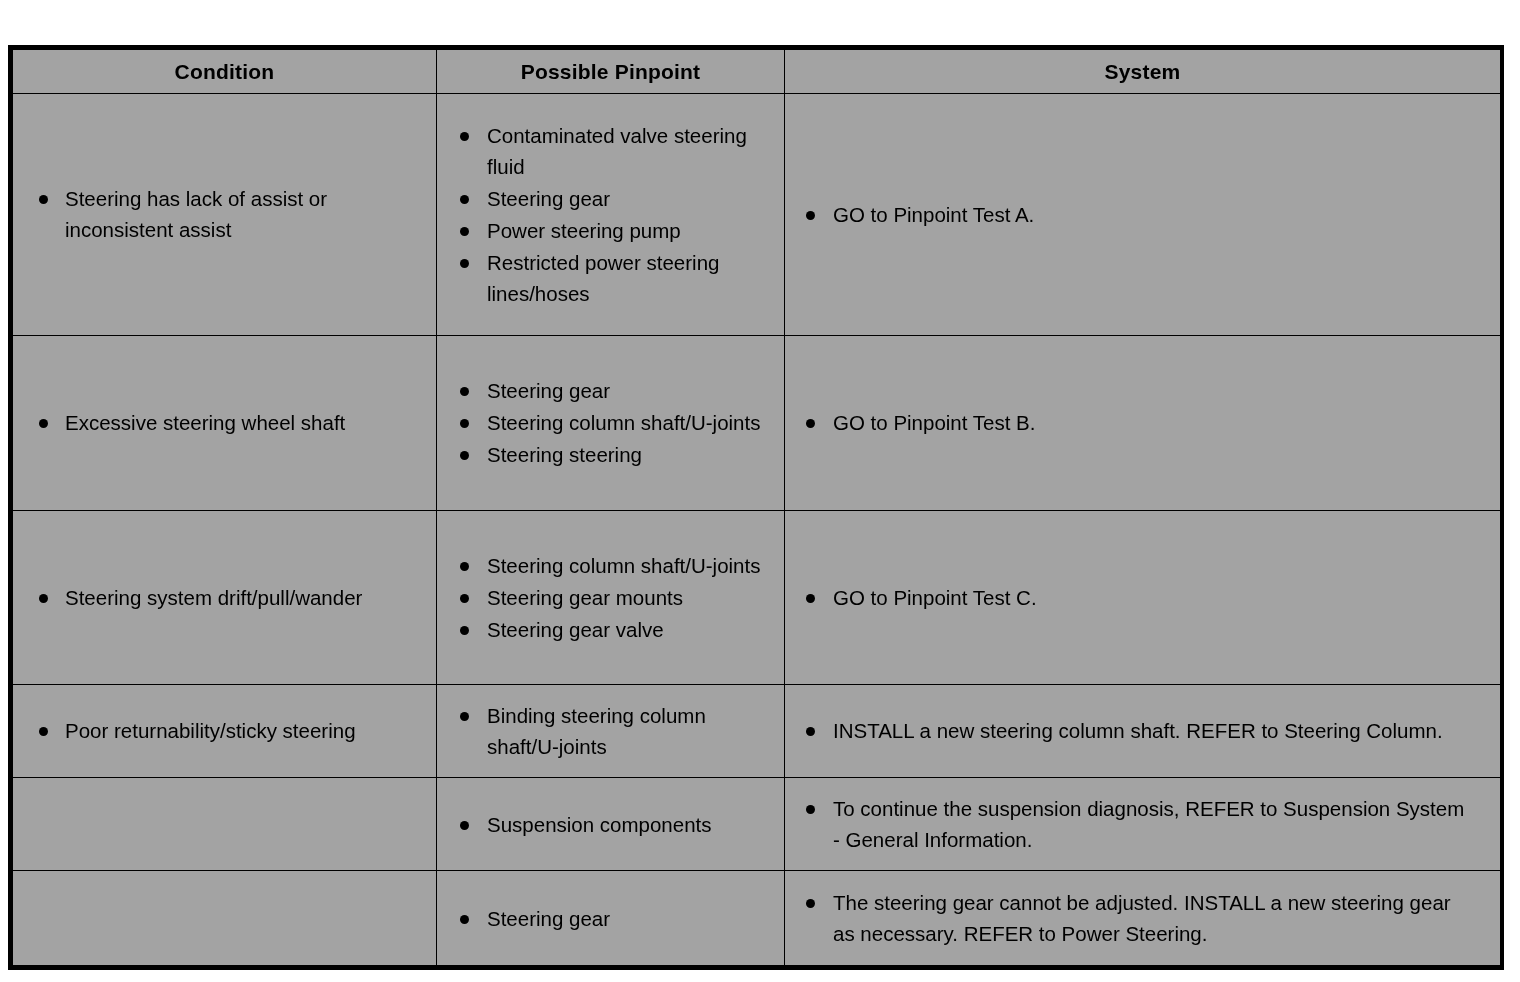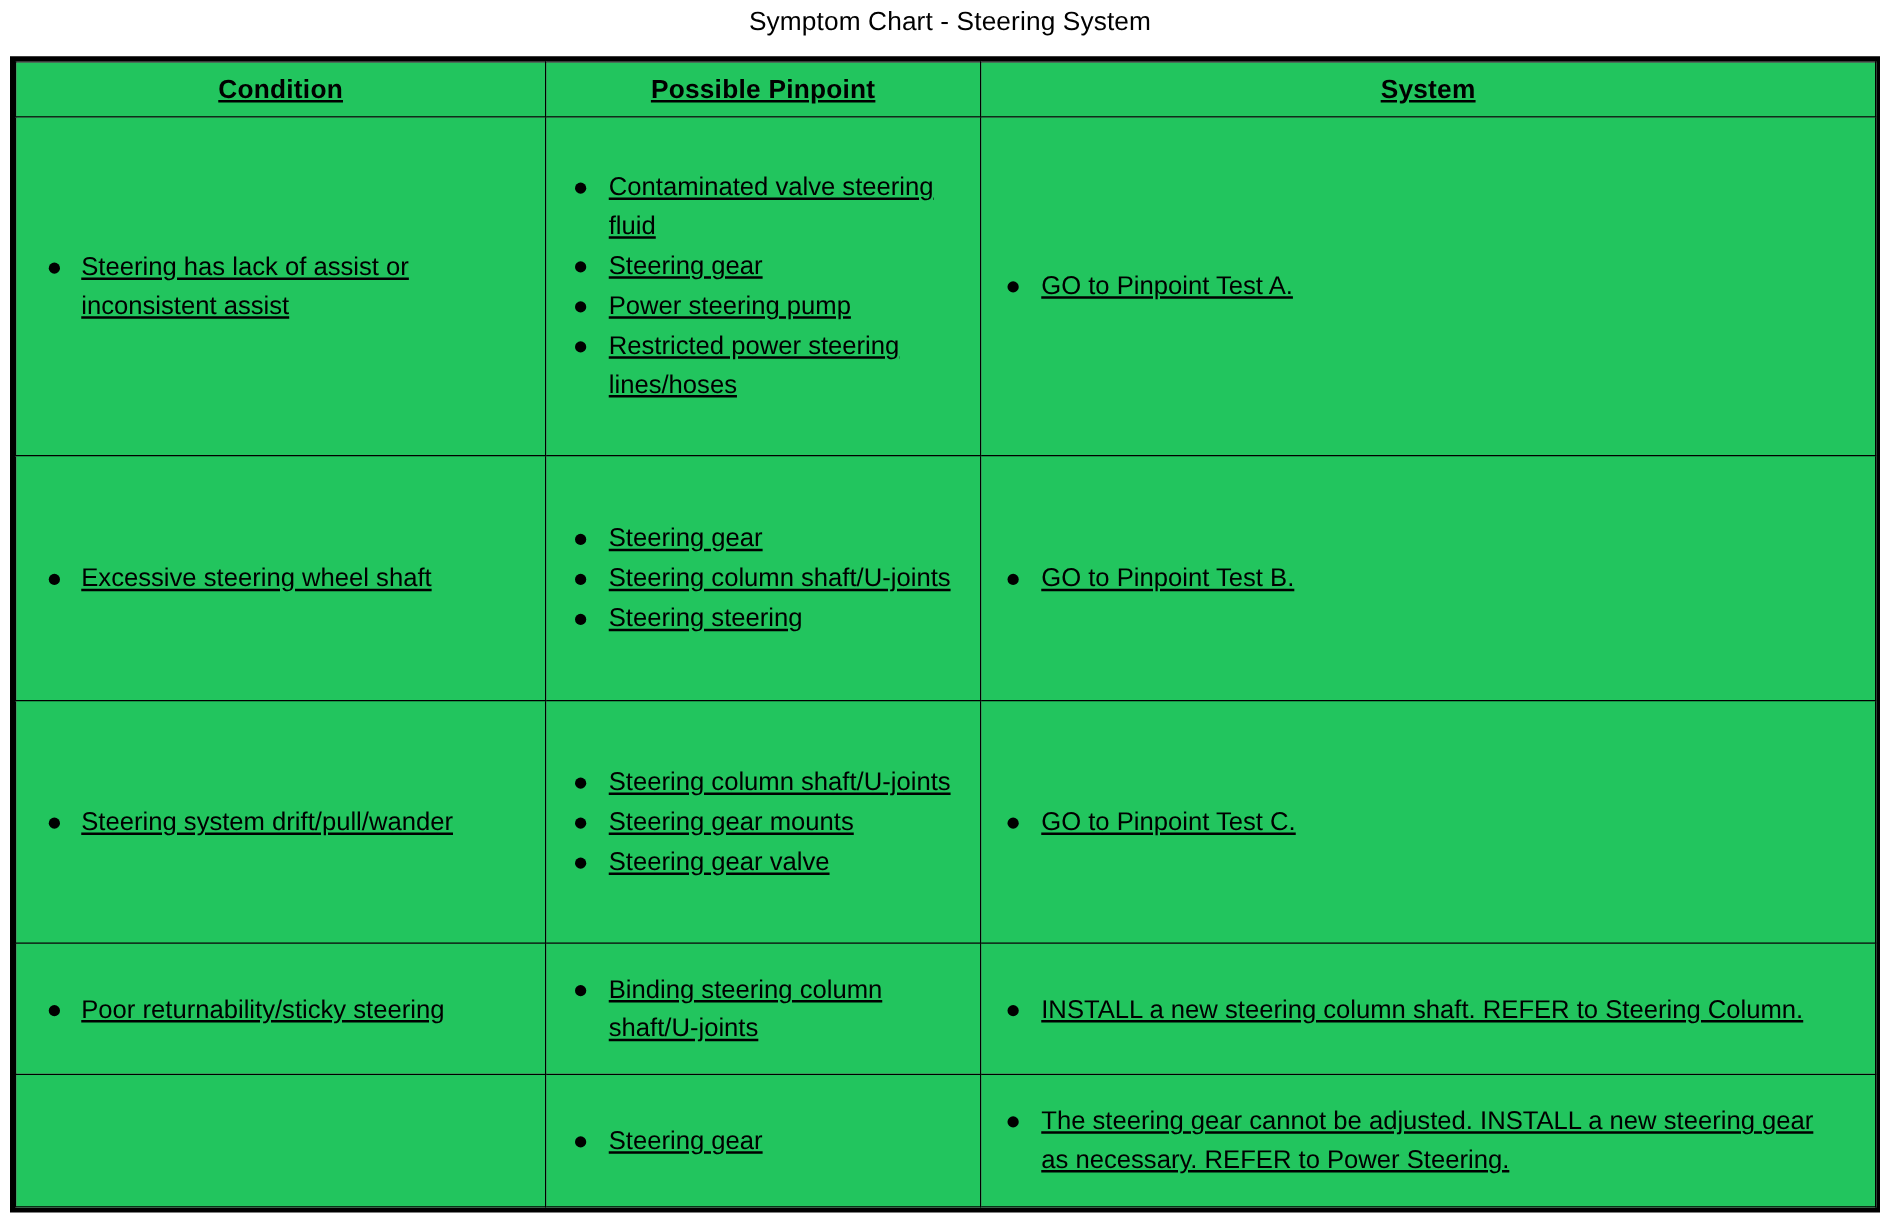--- a/index.html
+++ b/index.html
@@ -55,22 +55,21 @@
 
   table.symptom-table col.c-condition { width: 424px; }
   table.symptom-table col.c-sources   { width: 348px; }
   table.symptom-table col.c-action    { width: 716px; }
 
   table.symptom-table th,
   table.symptom-table td {
     border: 1px solid #000;
     vertical-align: middle;
     padding: 0;
-    background: #22c55e;
-    text-decoration: underline;
+    background: #a3a3a3;
   }
 
   table.symptom-table thead th {
     height: 43px;
     text-align: center;
     font-size: 21px;
     font-weight: bold;
     letter-spacing: 0.2px;
   }
 
@@ -121,21 +120,20 @@
   .r5 { height: 78px; }
   .r6 { height: 78px; }
   .r7 { height: 79px; }
   .r8 { height: 79px; }
 </style>
 </head>
 <body>
 
 <div class="page">
 
-  <div class="chart-title">Symptom Chart - Steering System</div>
 
   <div class="table-wrap">
     <table class="symptom-table">
       <colgroup>
         <col class="c-condition">
         <col class="c-sources">
         <col class="c-action">
       </colgroup>
       <thead>
         <tr>
@@ -242,20 +240,37 @@
           </td>
           <td class="action-cell">
             <div class="cell-pad">
               <ul class="bullets">
                 <li>INSTALL a new steering column shaft. REFER to Steering Column.</li>
               </ul>
             </div>
           </td>
         </tr>
 
+        <tr class="r5">
+          <td class="condition-cell empty-cell"></td>
+          <td class="sources-cell">
+            <div class="cell-pad">
+              <ul class="bullets">
+                <li>Suspension components</li>
+              </ul>
+            </div>
+          </td>
+          <td class="action-cell">
+            <div class="cell-pad">
+              <ul class="bullets">
+                <li>To continue the suspension diagnosis, REFER to Suspension System - General Information.</li>
+              </ul>
+            </div>
+          </td>
+        </tr>
 
 
 
         <tr class="r8">
           <td class="condition-cell empty-cell"></td>
           <td class="sources-cell">
             <div class="cell-pad">
               <ul class="bullets">
                 <li>Steering gear</li>
               </ul>

